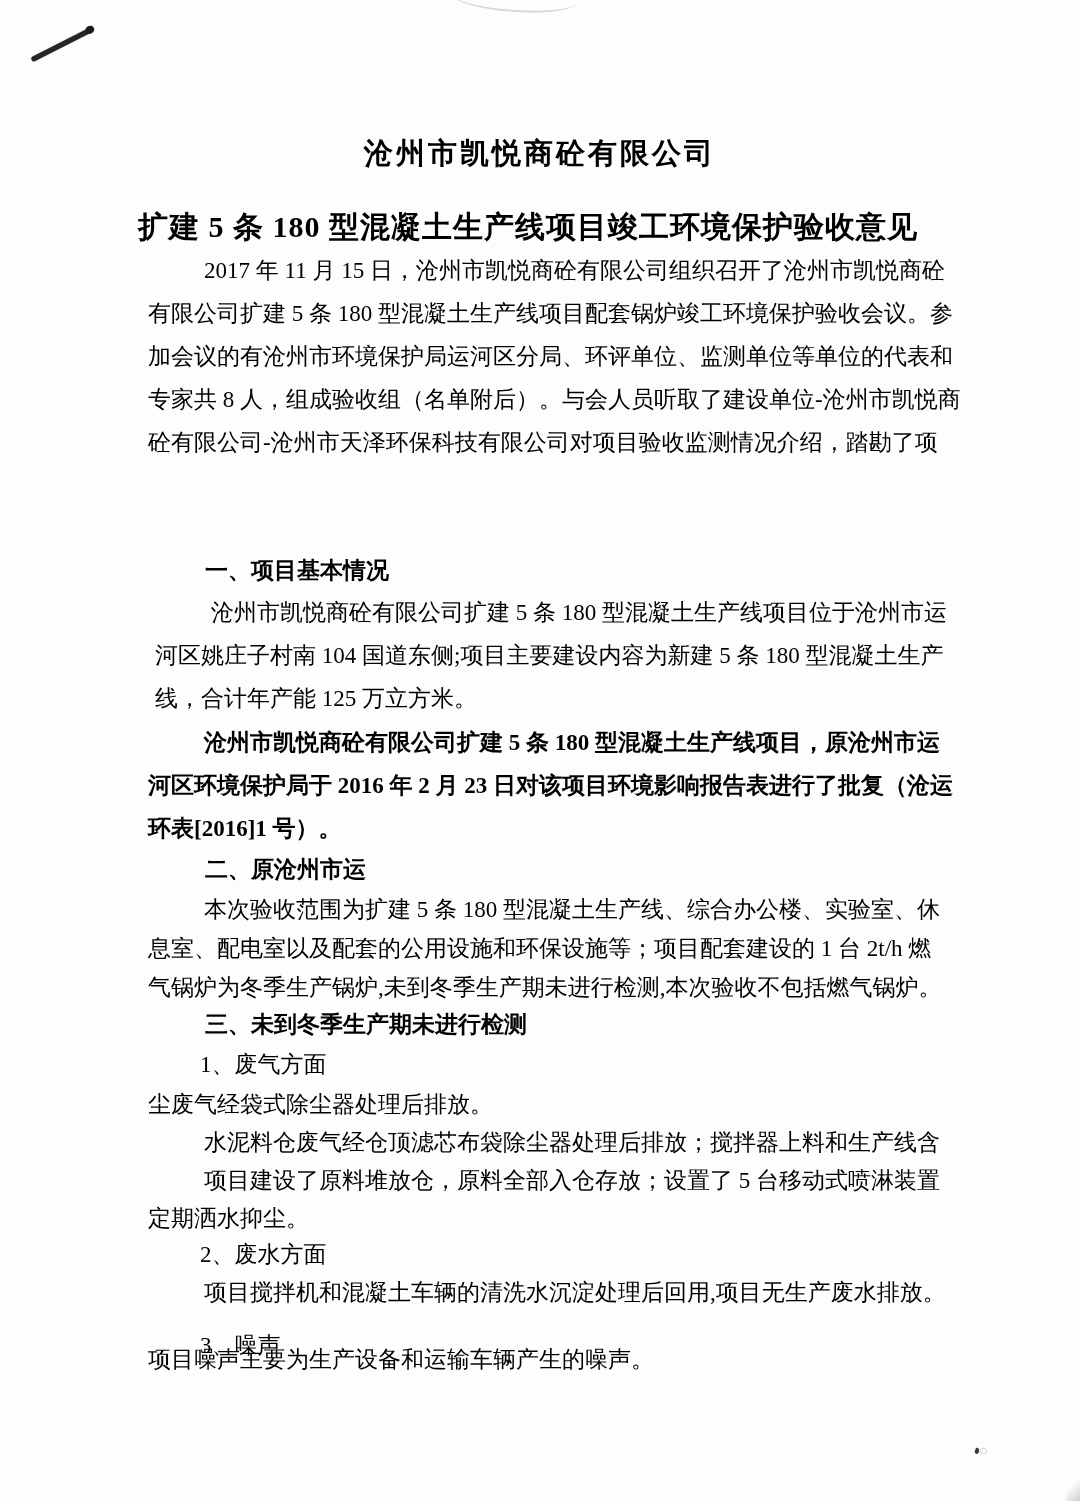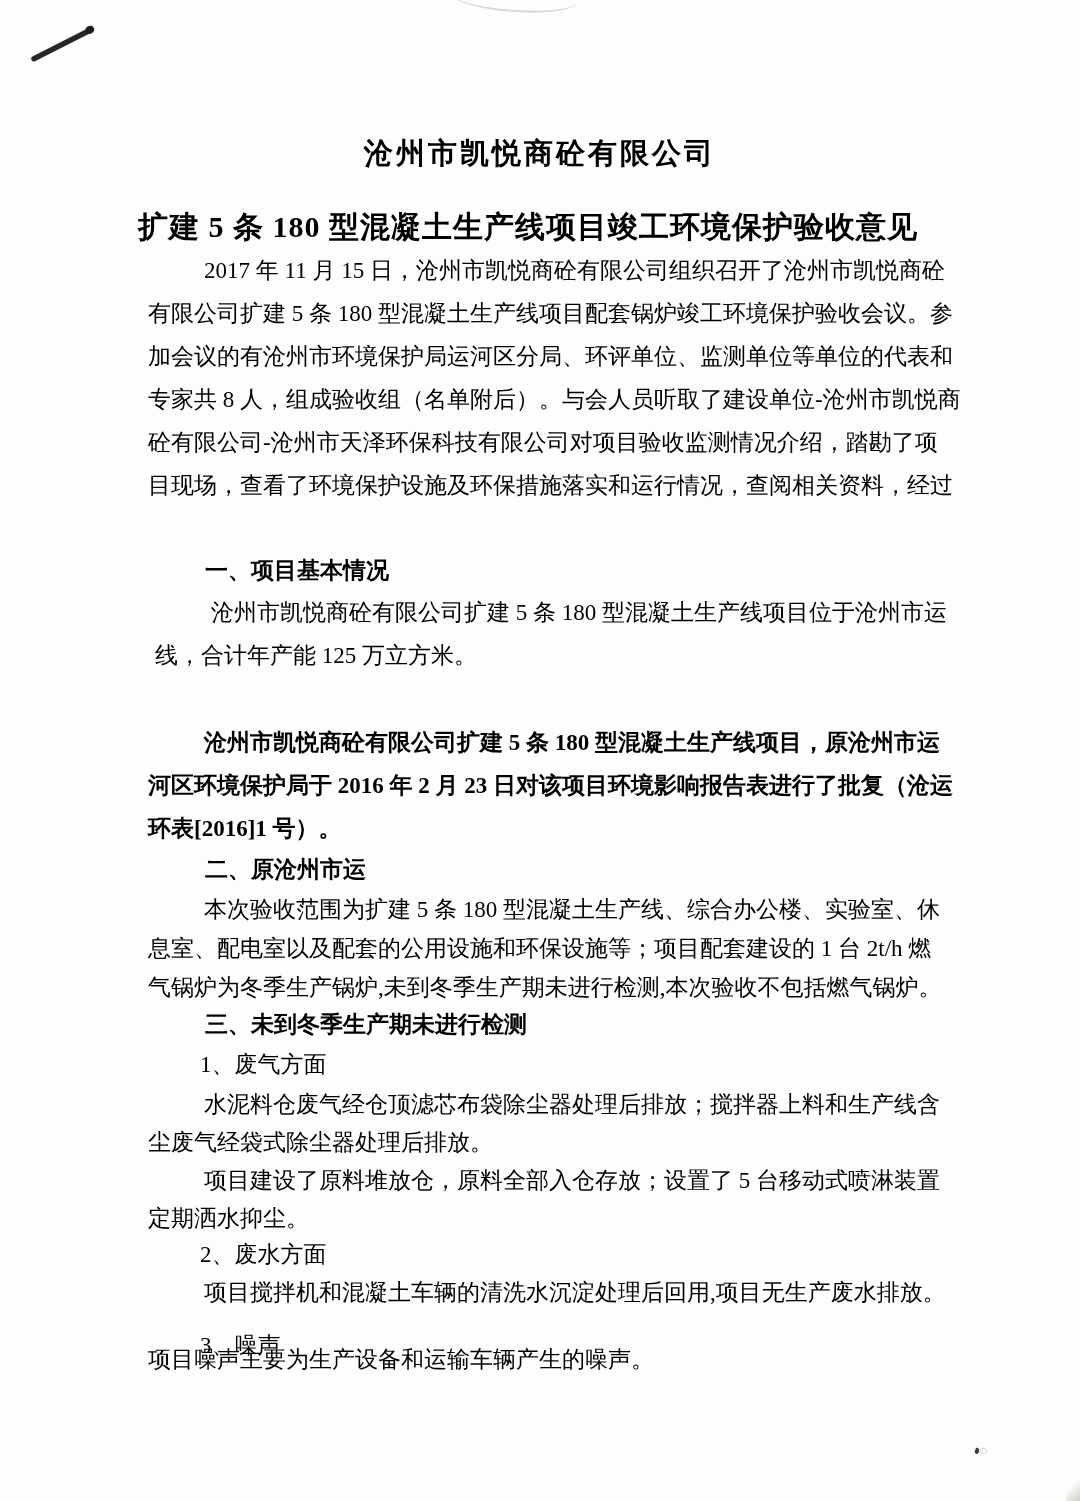--- a/index.html
+++ b/index.html
@@ -154,29 +154,29 @@
 
   <div class="doc-title">沧州市凯悦商砼有限公司</div>
   <div class="doc-subtitle">扩建 5 条 180 型混凝土生产线项目竣工环境保护验收意见</div>
 
   <div id="p1" class="block lh43">
     <div class="line indent">2017 年 11 月 15 日，沧州市凯悦商砼有限公司组织召开了沧州市凯悦商砼</div>
     <div class="line">有限公司扩建 5 条 180 型混凝土生产线项目配套锅炉竣工环境保护验收会议。参</div>
     <div class="line">加会议的有沧州市环境保护局运河区分局、环评单位、监测单位等单位的代表和</div>
     <div class="line">专家共 8 人，组成验收组（名单附后）。与会人员听取了建设单位-沧州市凯悦商</div>
     <div class="line">砼有限公司-沧州市天泽环保科技有限公司对项目验收监测情况介绍，踏勘了项</div>
-    <div class="line">目现场，查看了环境保护设施及环保措施落实和运行情况，查阅相关资料，经过</div>
   </div>
 
   <div id="h1" class="block lh43">
     <div class="heading">一、项目基本情况</div>
   </div>
 
   <div id="p2" class="block lh43">
     <div class="line indent">沧州市凯悦商砼有限公司扩建 5 条 180 型混凝土生产线项目位于沧州市运</div>
+    <div class="line">河区姚庄子村南 104 国道东侧;项目主要建设内容为新建 5 条 180 型混凝土生产</div>
     <div class="line">线，合计年产能 125 万立方米。</div>
   </div>
 
   <div id="p3" class="block lh43">
     <div class="line indent">沧州市凯悦商砼有限公司扩建 5 条 180 型混凝土生产线项目，原沧州市运</div>
     <div class="line">河区环境保护局于 2016 年 2 月 23 日对该项目环境影响报告表进行了批复（沧运</div>
     <div class="line">环表[2016]1 号）。</div>
   </div>
 
   <div id="h2" class="block lh40">
@@ -191,22 +191,22 @@
 
   <div id="h3" class="block lh39">
     <div class="heading">三、未到冬季生产期未进行检测</div>
   </div>
 
   <div id="sub1" class="block lh39">
     <div class="subheading">1、废气方面</div>
   </div>
 
   <div id="p5" class="block lh38">
+    <div class="line">尘废气经袋式除尘器处理后排放。</div>
     <div class="line indent">水泥料仓废气经仓顶滤芯布袋除尘器处理后排放；搅拌器上料和生产线含</div>
-    <div class="line">尘废气经袋式除尘器处理后排放。</div>
   </div>
 
   <div id="p6" class="block lh38">
     <div class="line indent">项目建设了原料堆放仓，原料全部入仓存放；设置了 5 台移动式喷淋装置</div>
     <div class="line">定期洒水抑尘。</div>
   </div>
 
   <div id="sub2" class="block lh38">
     <div class="subheading">2、废水方面</div>
   </div>

